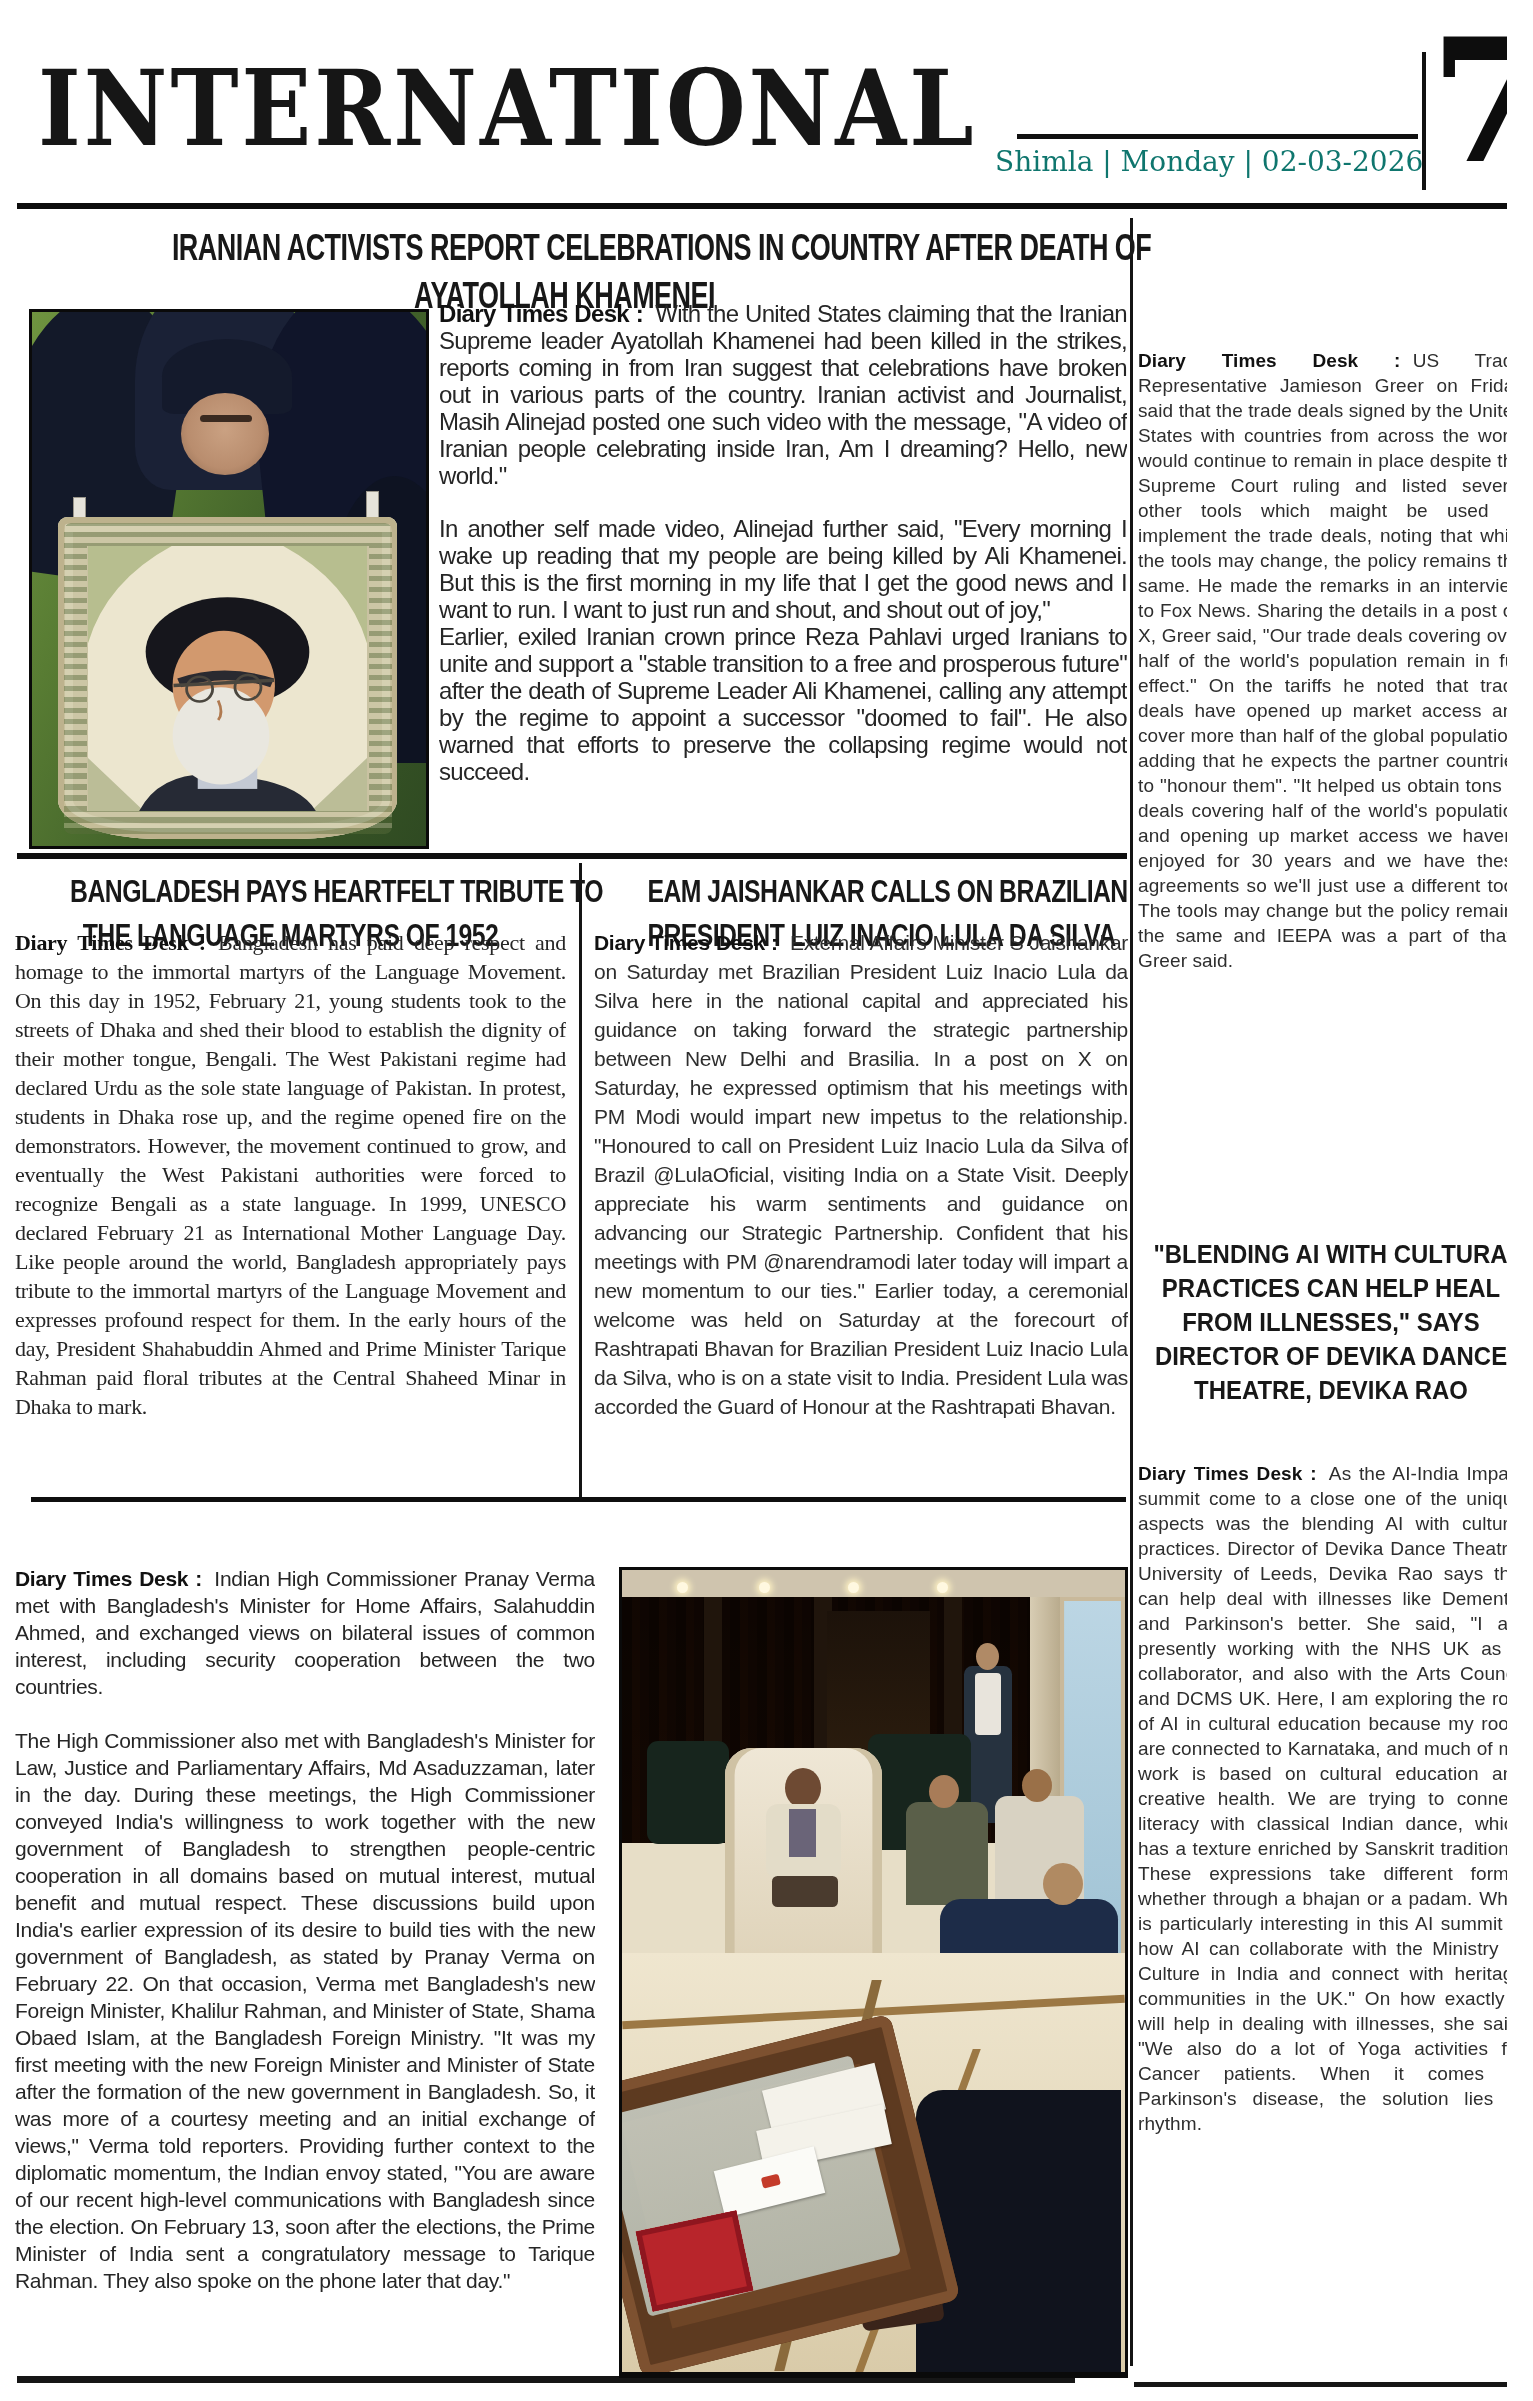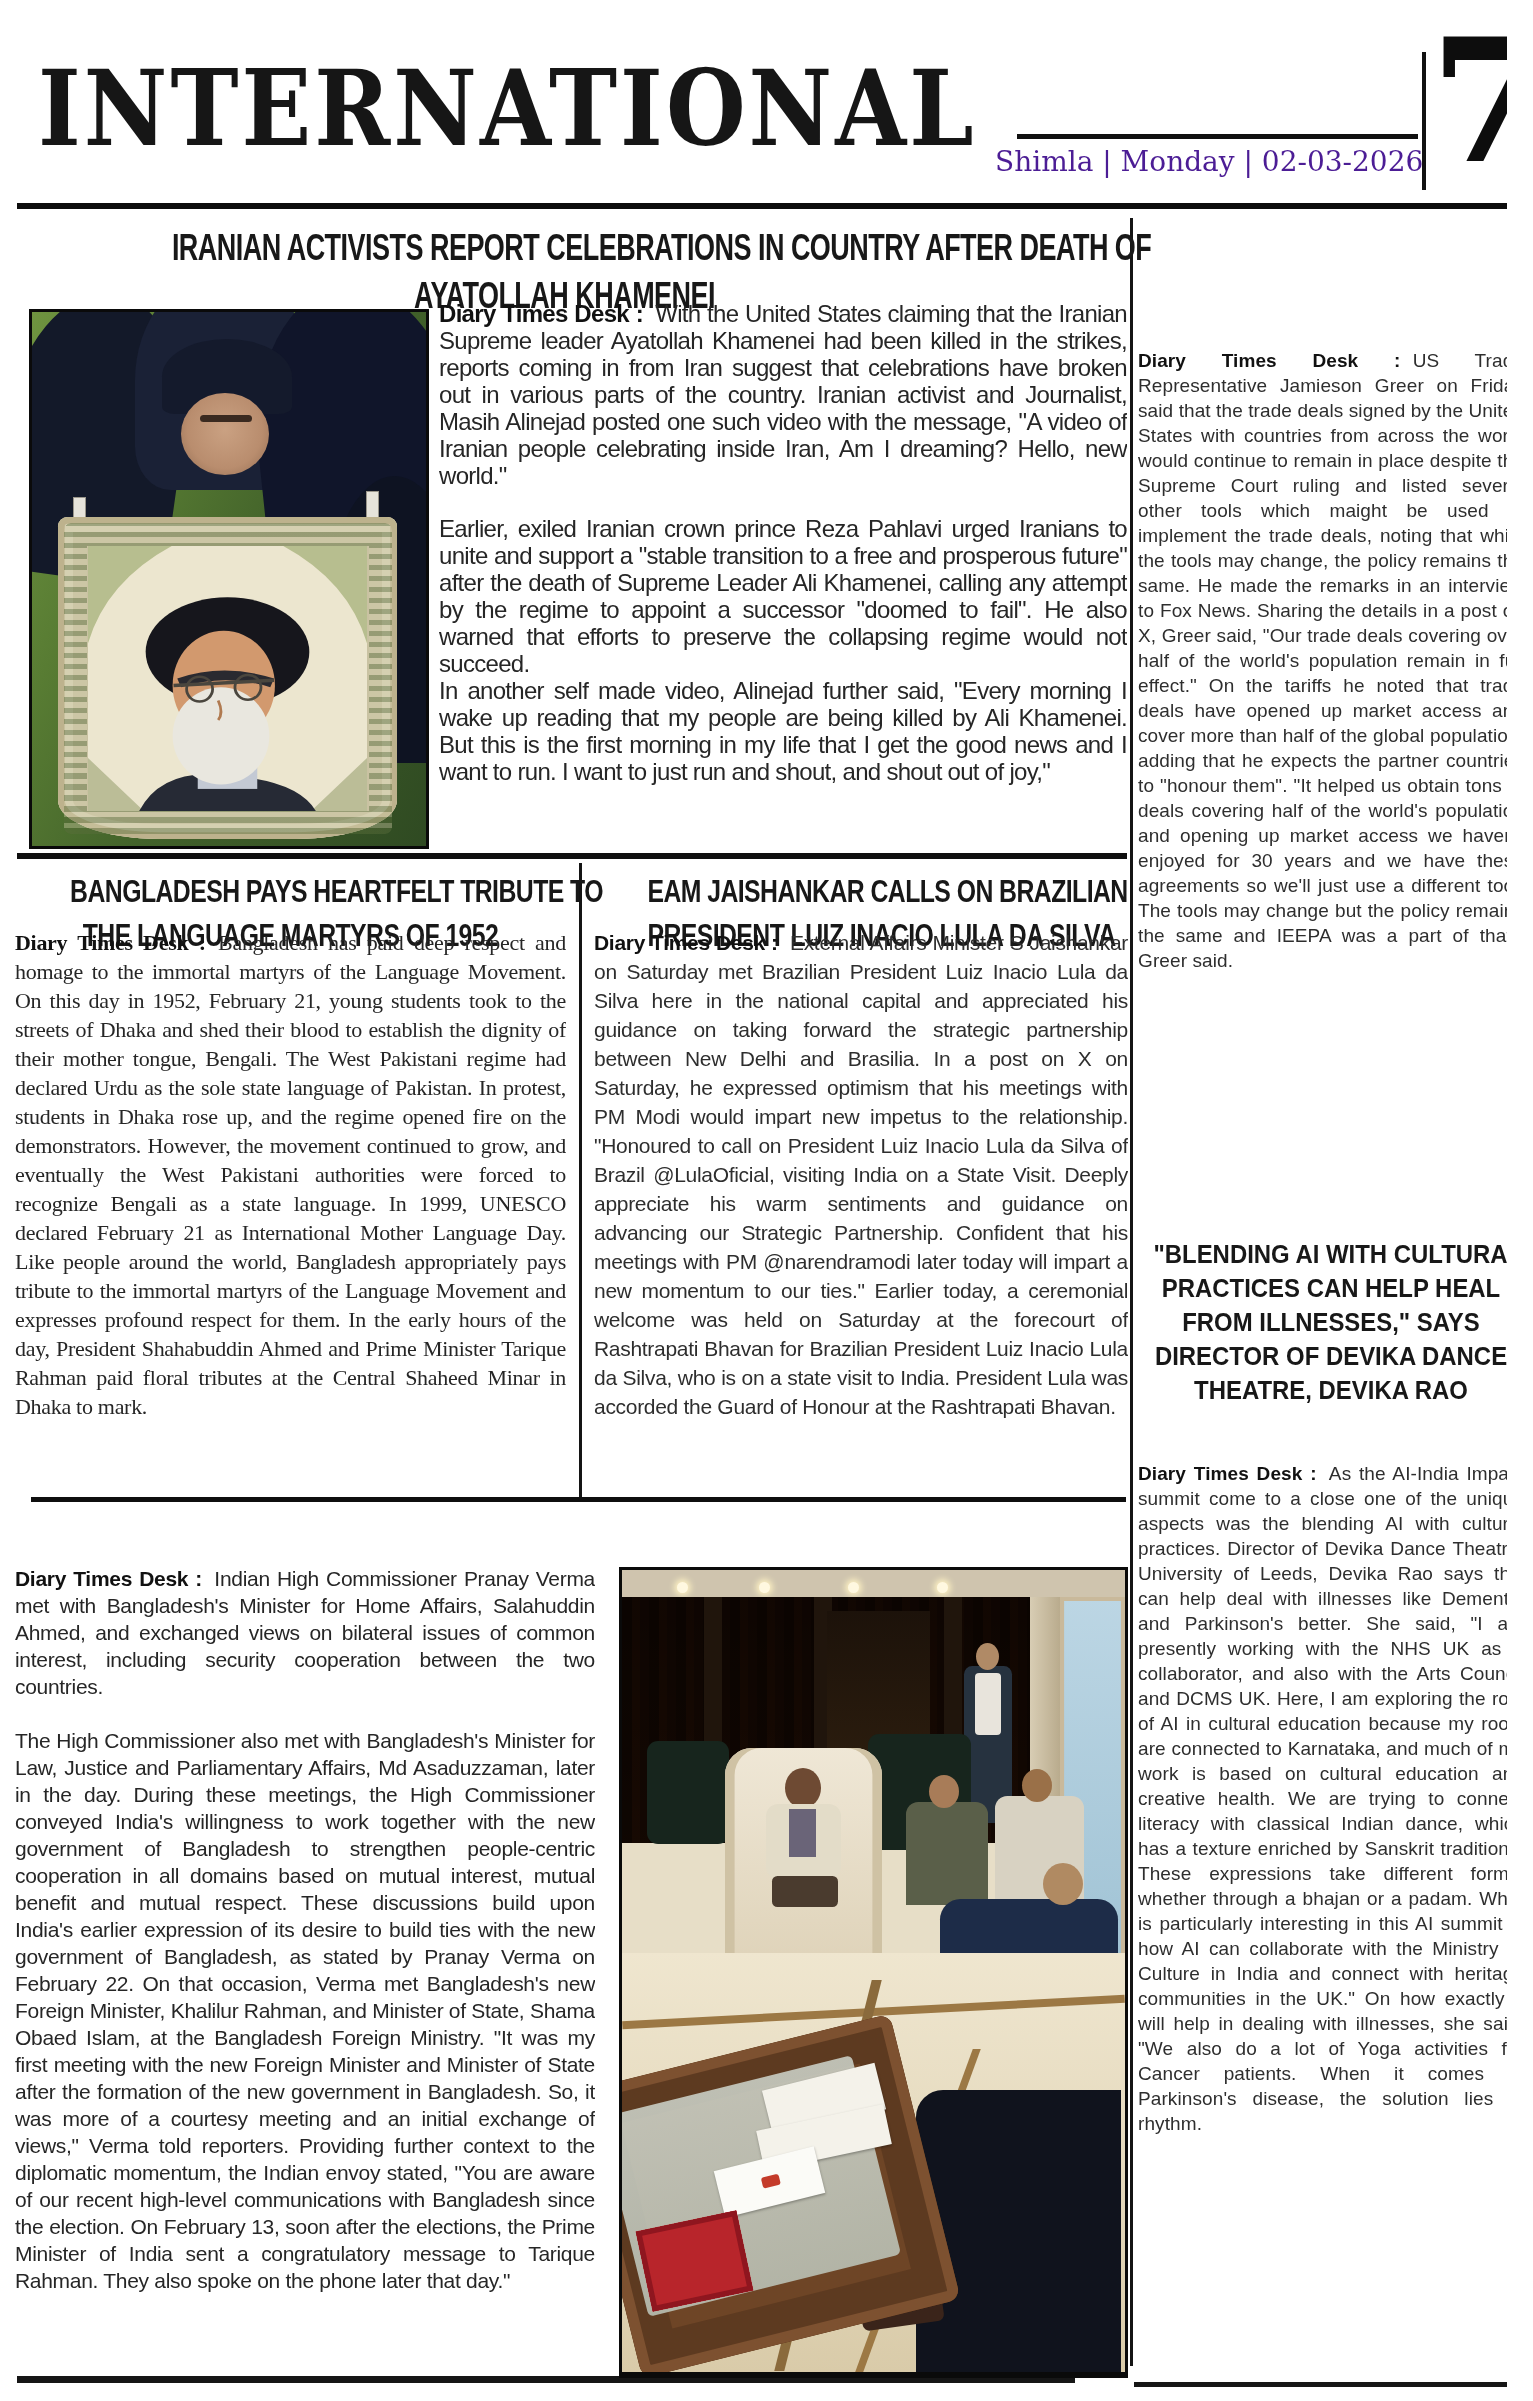--- a/index.html
+++ b/index.html
@@ -8,21 +8,21 @@
 
   
   .section-title{position:absolute;left:38px;top:47px;font-family:"DejaVu Serif",serif;
         font-size:104px;font-weight:600;letter-spacing:3.4px;color:#161616;white-space:nowrap;
         transform:scaleX(0.88);transform-origin:0 0;}
   .masthead{position:absolute;left:995px;top:55px;width:421px;text-align:center;}
   .masthead-title{display:block;font-family:"DejaVu Serif",serif;font-size:60px;font-weight:500;
         letter-spacing:2.1px;color:#141414;white-space:nowrap;transform:scaleX(0.88);transform-origin:50% 0;}
   .masthead-rule{position:absolute;left:1017px;top:134px;width:401px;height:4.8px;background:#101010;}
   .dateline{position:absolute;left:995px;top:145px;width:421px;text-align:center;
-        font-family:"DejaVu Serif",serif;font-size:28px;color:#4c1d95;white-space:nowrap;}
+        font-family:"DejaVu Serif",serif;font-size:28px;color:#0f766e;white-space:nowrap;}
   .head-vsep{position:absolute;left:1422px;top:52px;width:4.1px;height:138px;background:#111;}
   .page-num{position:absolute;left:1430px;top:15px;width:103px;font-family:"DejaVu Serif",serif;
         font-size:171px;line-height:171px;font-weight:700;color:#0d0d0d;}
   .top-rule{position:absolute;left:17px;top:203px;width:1505px;height:5.5px;background:#0d0d0d;}
 
   
   .right-col-divider{position:absolute;left:1130px;top:218px;width:3.4px;height:2148px;background:#141414;}
   .mid-top-rule{position:absolute;left:17px;top:853px;width:1110px;height:5.5px;background:#0f0f0f;}
   .mid-col-divider{position:absolute;left:579px;top:863px;width:3.4px;height:635px;background:#141414;}
   .mid-bottom-rule{position:absolute;left:31px;top:1497px;width:1095px;height:4.8px;background:#0f0f0f;}
@@ -192,22 +192,22 @@
           <circle cx="120" cy="162" r="14" fill="none" stroke="#4a463e" stroke-width="3"></circle>
           <circle cx="172" cy="160" r="14" fill="none" stroke="#4a463e" stroke-width="3"></circle>
           <path d="M140,175 q6,14 0,22" stroke="#b07a50" stroke-width="3" fill="none"></path>
         </svg>
       </div>
     </div>
   </div>
 
   <div class="body-block iran-body">
     <p><b class="lead">Diary Times Desk :</b><span>With the United States claiming that the Iranian Supreme leader Ayatollah Khamenei had been killed in the strikes, reports coming in from Iran suggest that celebrations have broken out in various parts of the country. Iranian activist and Journalist, Masih Alinejad posted one such video with the message, "A video of Iranian people celebrating inside Iran, Am I dreaming? Hello, new world."</span></p>
+    <p><span>In another self made video, Alinejad further said, "Every morning I wake up reading that my people are being killed by Ali Khamenei. But this is the first morning in my life that I get the good news and I want to run. I want to just run and shout, and shout out of joy,"</span></p>
     <p><span>Earlier, exiled Iranian crown prince Reza Pahlavi urged Iranians to unite and support a "stable transition to a free and prosperous future" after the death of Supreme Leader Ali Khamenei, calling any attempt by the regime to appoint a successor "doomed to fail". He also warned that efforts to preserve the collapsing regime would not succeed.</span></p>
-    <p><span>In another self made video, Alinejad further said, "Every morning I wake up reading that my people are being killed by Ali Khamenei. But this is the first morning in my life that I get the good news and I want to run. I want to just run and shout, and shout out of joy,"</span></p>
   </div>
 
   <div class="hl hl-mid hl-bn">
     <span class="hl-line">BANGLADESH PAYS HEARTFELT TRIBUTE TO</span>
     <span class="hl-line">THE LANGUAGE MARTYRS OF 1952</span>
   </div>
   <div class="body-block bn-body">
     <p><b class="lead">Diary Times Desk :</b><span>Bangladesh has paid deep respect and homage to the immortal martyrs of the Language Movement. On this day in 1952, February 21, young students took to the streets of Dhaka and shed their blood to establish the dignity of their mother tongue, Bengali. The West Pakistani regime had declared Urdu as the sole state language of Pakistan. In protest, students in Dhaka rose up, and the regime opened fire on the demonstrators. However, the movement continued to grow, and eventually the West Pakistani authorities were forced to recognize Bengali as a state language. In 1999, UNESCO declared February 21 as International Mother Language Day. Like people around the world, Bangladesh appropriately pays tribute to the immortal martyrs of the Language Movement and expresses profound respect for them. In the early hours of the day, President Shahabuddin Ahmed and Prime Minister Tarique Rahman paid floral tributes at the Central Shaheed Minar in Dhaka to mark.</span></p>
   </div>
 

